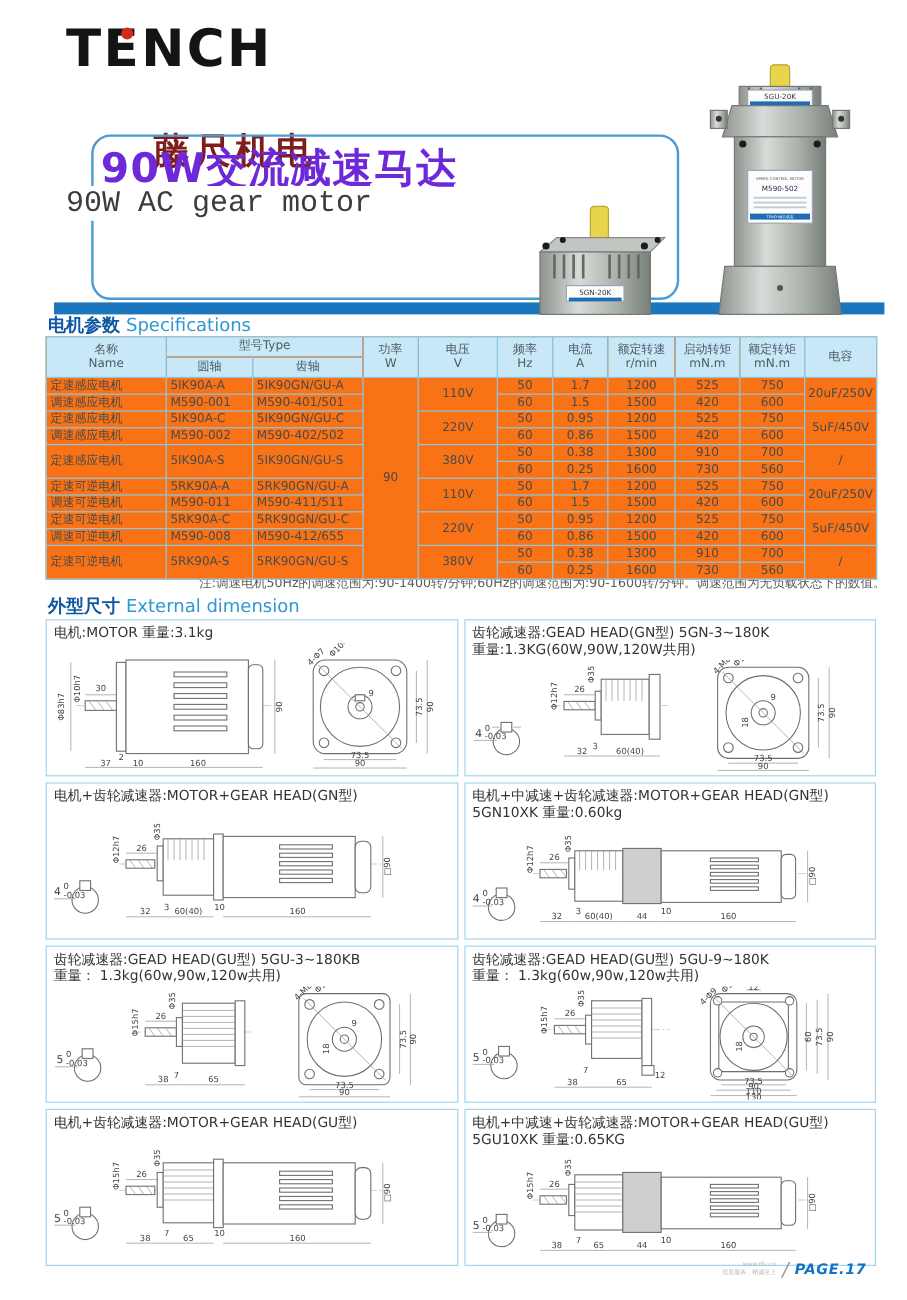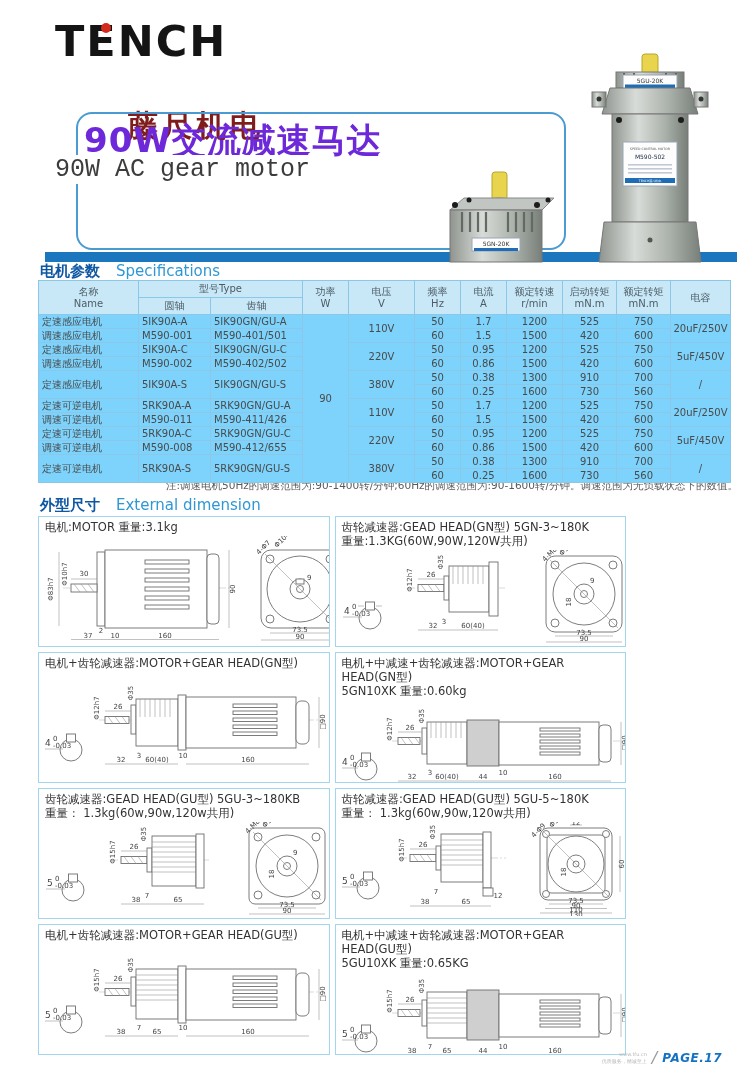--- a/index.html
+++ b/index.html
@@ -12,33 +12,33 @@
   .logo-cn{left:128px;top:66px;font-size:30px;font-weight:bold;letter-spacing:4px;color:#7f1d1d;margin-top:40px;}
   
   .banner-box{left:76px;top:112px;width:486px;height:134px;border:2px solid #4a9bd4;border-radius:16px;}
   .banner-cn{left:84px;top:118px;font-size:34px;font-weight:bold;color:#6d28d9;letter-spacing:1px;}
   .banner-en{left:50px;top:155px;font-size:25px;color:#3c3c3c;background:#fff;padding:0 5px;font-family:Liberation Mono, monospace;}
   .blue-bar{left:45px;top:252px;width:692px;height:10px;background:#1b76bd;z-index:1;}
   .photo{left:420px;top:52px;z-index:2;}
   
   .sec{font-size:15px;}
   .sec .cn{font-weight:bold;color:#0e57a3;margin-top:14px;}
-  .sec .en{color:#2e97d4;margin-left:16px;}
+  .sec .en{color:#2e97d4;margin-left:5px;}
   .sec1{left:40px;top:262px;}
   .sec2{left:40px;top:496px;}
   
-  table.spec{position:absolute;left:38px;top:280px;width:692px;border-collapse:collapse;table-layout:fixed;z-index:3;background:#7dd3fc;}
+  table.spec{position:absolute;left:38px;top:280px;width:692px;border-collapse:collapse;table-layout:fixed;z-index:3;background:#f97316;}
   table.spec th,table.spec td{border:1px solid #8bc7e6;text-align:center;font-weight:normal;
       font-size:10px;color:#4a4a4a;padding:0 1px;line-height:1.15;overflow:hidden;white-space:nowrap;}
   table.spec th{background:#c8e8f7;color:#4c5b66;height:16px;}
   table.spec td{height:13px;}
   table.spec td.al{text-align:left;padding-left:3px;}
   .note{left:38px;top:479px;font-size:10.5px;color:#5a5a5a;width:700px;text-align:right;}
   
-  .grid{left:38px;top:516px;width:588px;display:grid;grid-template-columns:1fr 1fr;gap:5px;z-index:3;}
+  .grid{left:38px;top:516px;width:692px;display:grid;grid-template-columns:1fr 1fr;gap:5px;z-index:3;}
   .panel{border:1px solid #a2d5ee;background:#fff;height:129px;overflow:hidden;}
   .ptitle{font-size:11.5px;color:#333;line-height:1.2;padding:4px 6px 0 6px;}
   .panel svg{display:block;margin:1px 2px 0 4px;}
   .panel svg text{font-size:7px;fill:#444;}
   .pt{stroke:#6e6e6e;fill:#fff;stroke-width:0.9;}
   .gy{stroke:#6e6e6e;fill:#cfcfcf;stroke-width:0.9;}
   .dl{stroke:#979797;stroke-width:0.6;fill:none;}
   .cl{stroke:#b0b0b0;stroke-width:0.5;fill:none;stroke-dasharray:7 2 2 2;}
   .t6{font-size:6px;} .t5{font-size:5.2px;} .t4{font-size:4.5px;}
   
@@ -242,21 +242,21 @@
         <td>50</td>
         <td>1.7</td>
         <td>1200</td>
         <td>525</td>
         <td>750</td>
         <td rowspan="2">20uF/250V</td>
       </tr>
   <tr>
         <td class="al">调速可逆电机</td>
         <td class="al">M590-011</td>
-        <td class="al">M590-411/426</td>
+        <td class="al">M590-411/511</td>
         <td>60</td>
         <td>1.5</td>
         <td>1500</td>
         <td>420</td>
         <td>600</td>
       </tr>
   <tr>
         <td class="al">定速可逆电机</td>
         <td class="al">5RK90A-C</td>
         <td class="al">5RK90GN/GU-C</td>
@@ -569,21 +569,21 @@
         <text transform="rotate(-90 304 44)" x="304" y="44" class="t6" text-anchor="middle">90</text>
         <line class="dl" x1="215" y1="86" x2="273" y2="86"></line>
         <text x="244" y="84.5" class="t6" text-anchor="middle">73.5</text>
         <line class="dl" x1="206" y1="92" x2="282" y2="92"></line>
         <text x="244" y="90.5" class="t6" text-anchor="middle">90</text>
       </g>
     </svg>
   </div>
 
   <div class="panel">
-    <div class="ptitle">齿轮减速器:GEAD HEAD(GU型) 5GU-5~180K</div>
+    <div class="ptitle">齿轮减速器:GEAD HEAD(GU型) 5GU-9~180K</div>
     <div class="ptitle" style="padding-top:0">重量： 1.3kg(60w,90w,120w共用)</div>
     <svg width="332" height="94" viewBox="0 0 332 94">
       <g>
         <circle class="pt" cx="28" cy="66" r="11"></circle>
         <rect class="pt" x="23.5" y="50" width="9" height="8"></rect>
         <text x="2" y="62" style="font-size:9px">5</text>
         <text x="10" y="57" class="t4">0</text>
         <text x="10" y="64" class="t4">-0.03</text>
         <line class="dl" x1="2" y1="65" x2="20" y2="65"></line>
       </g>

